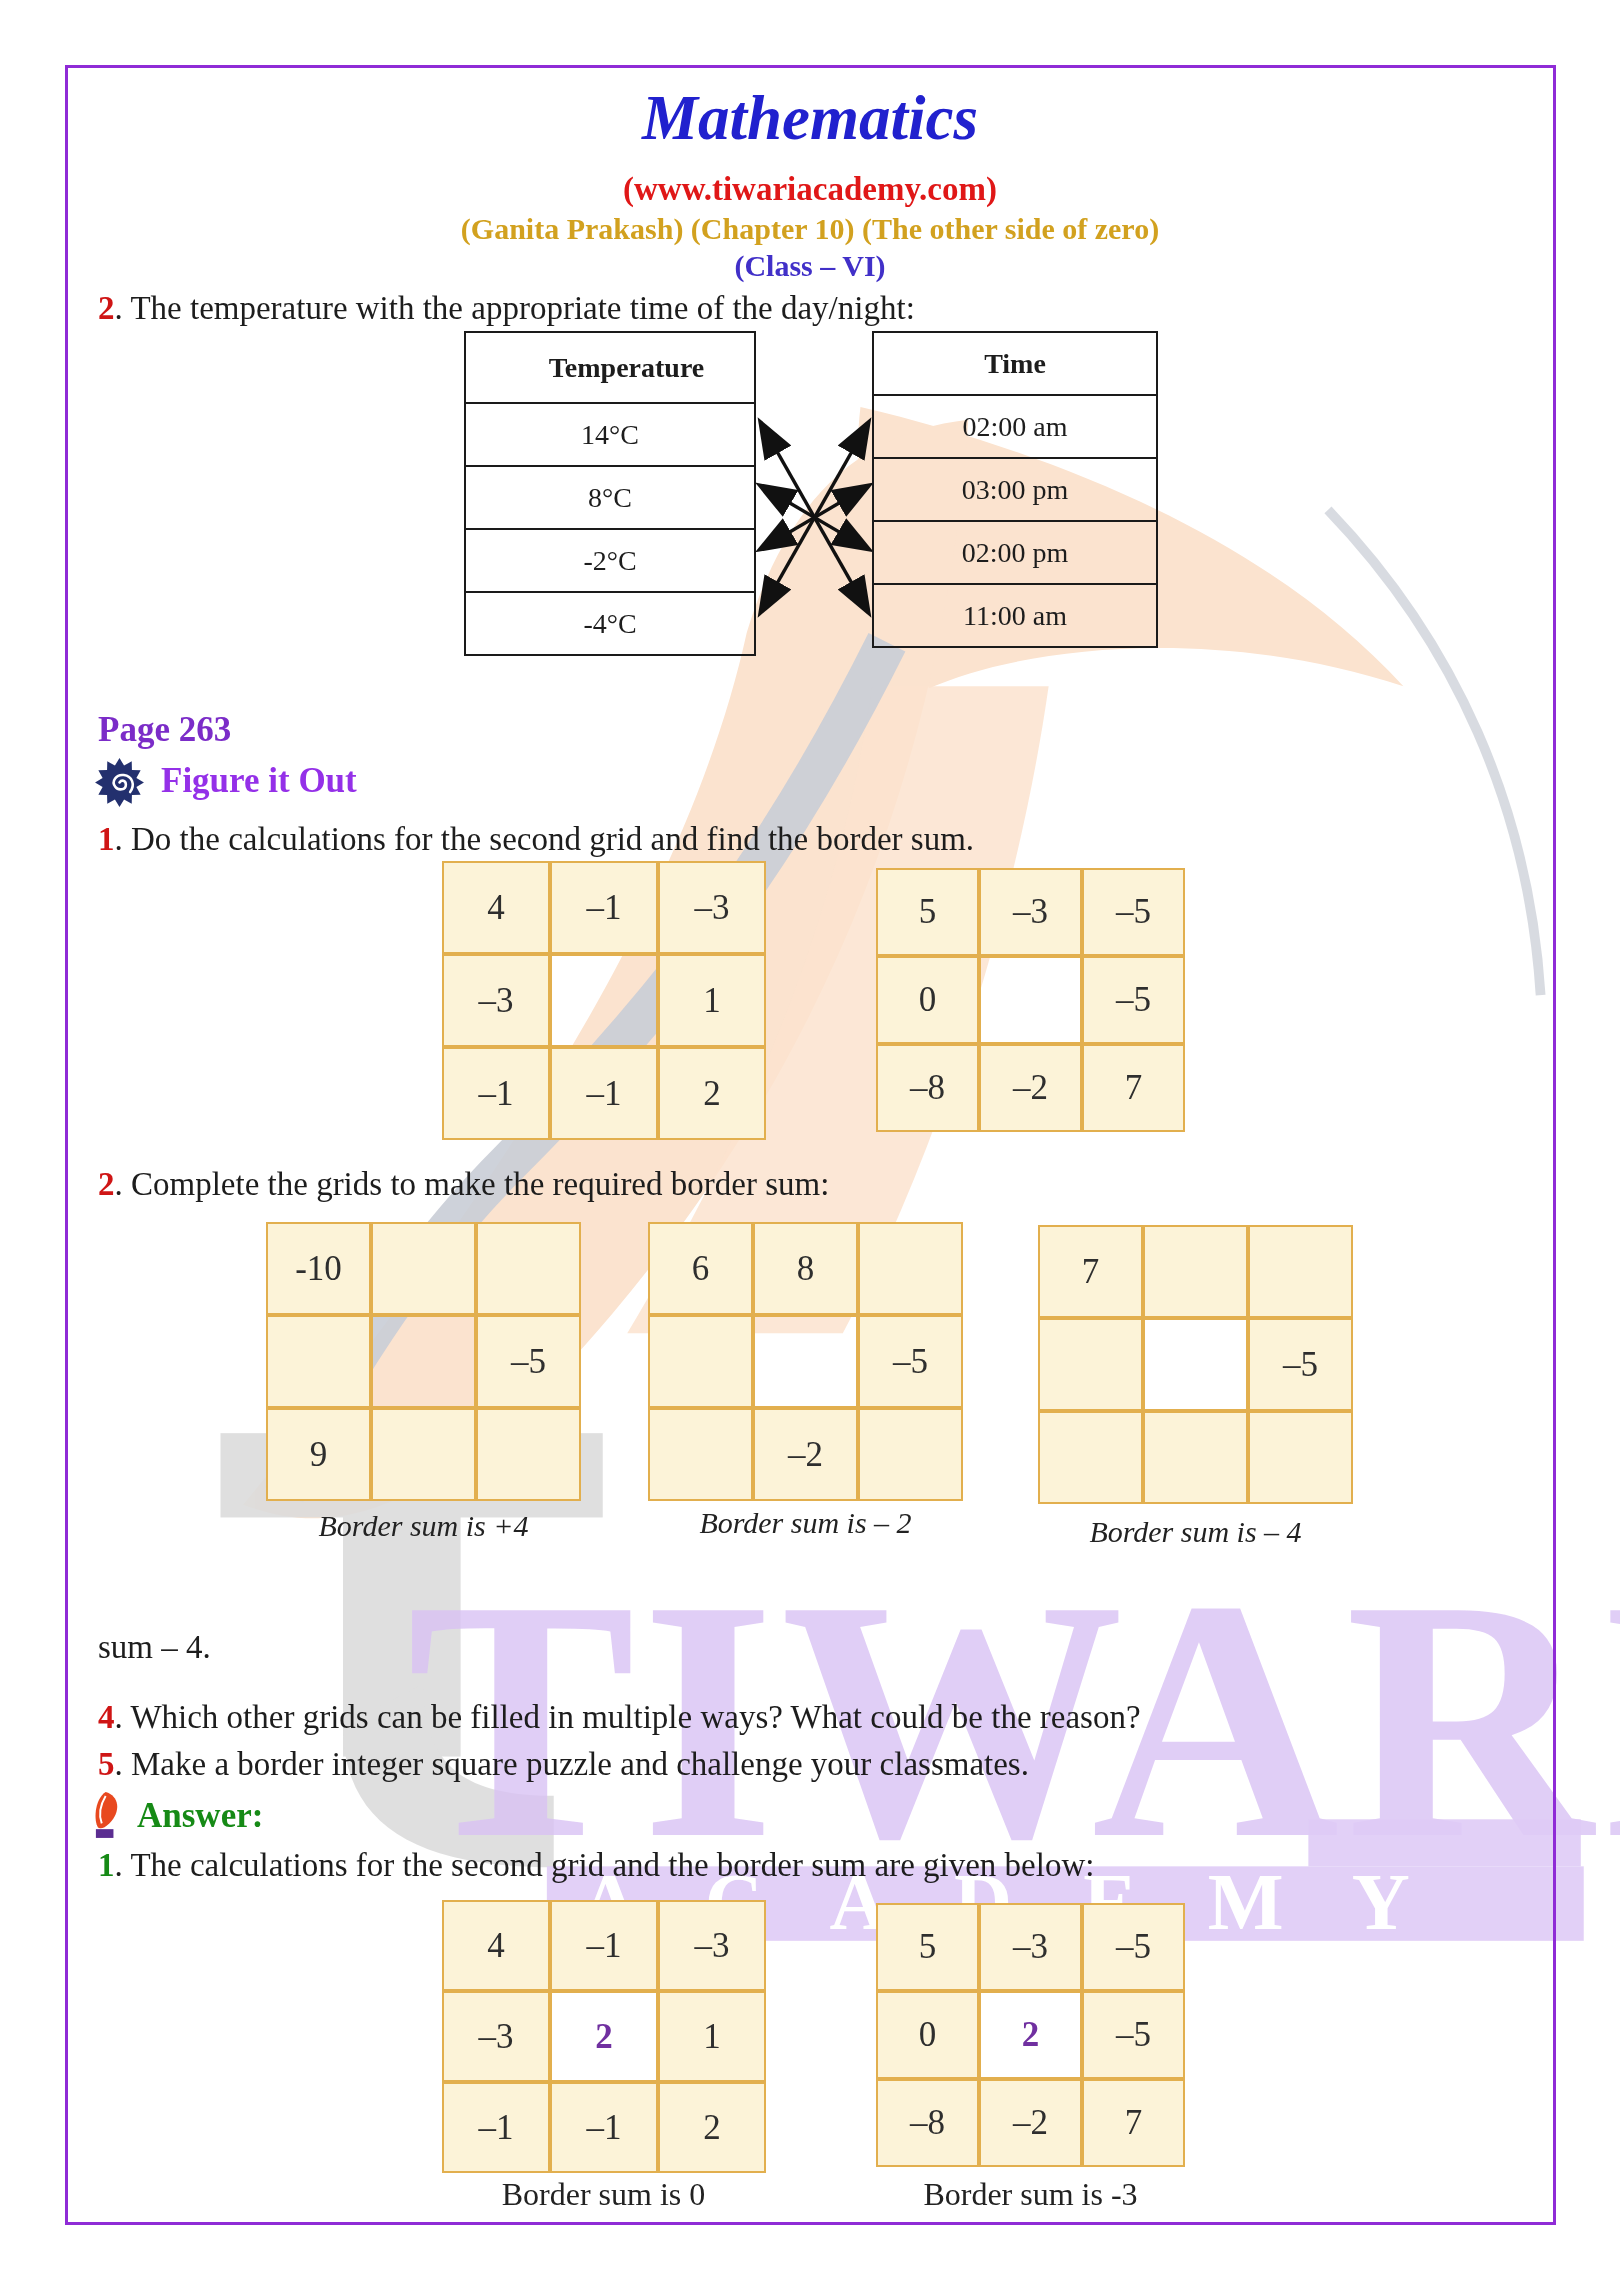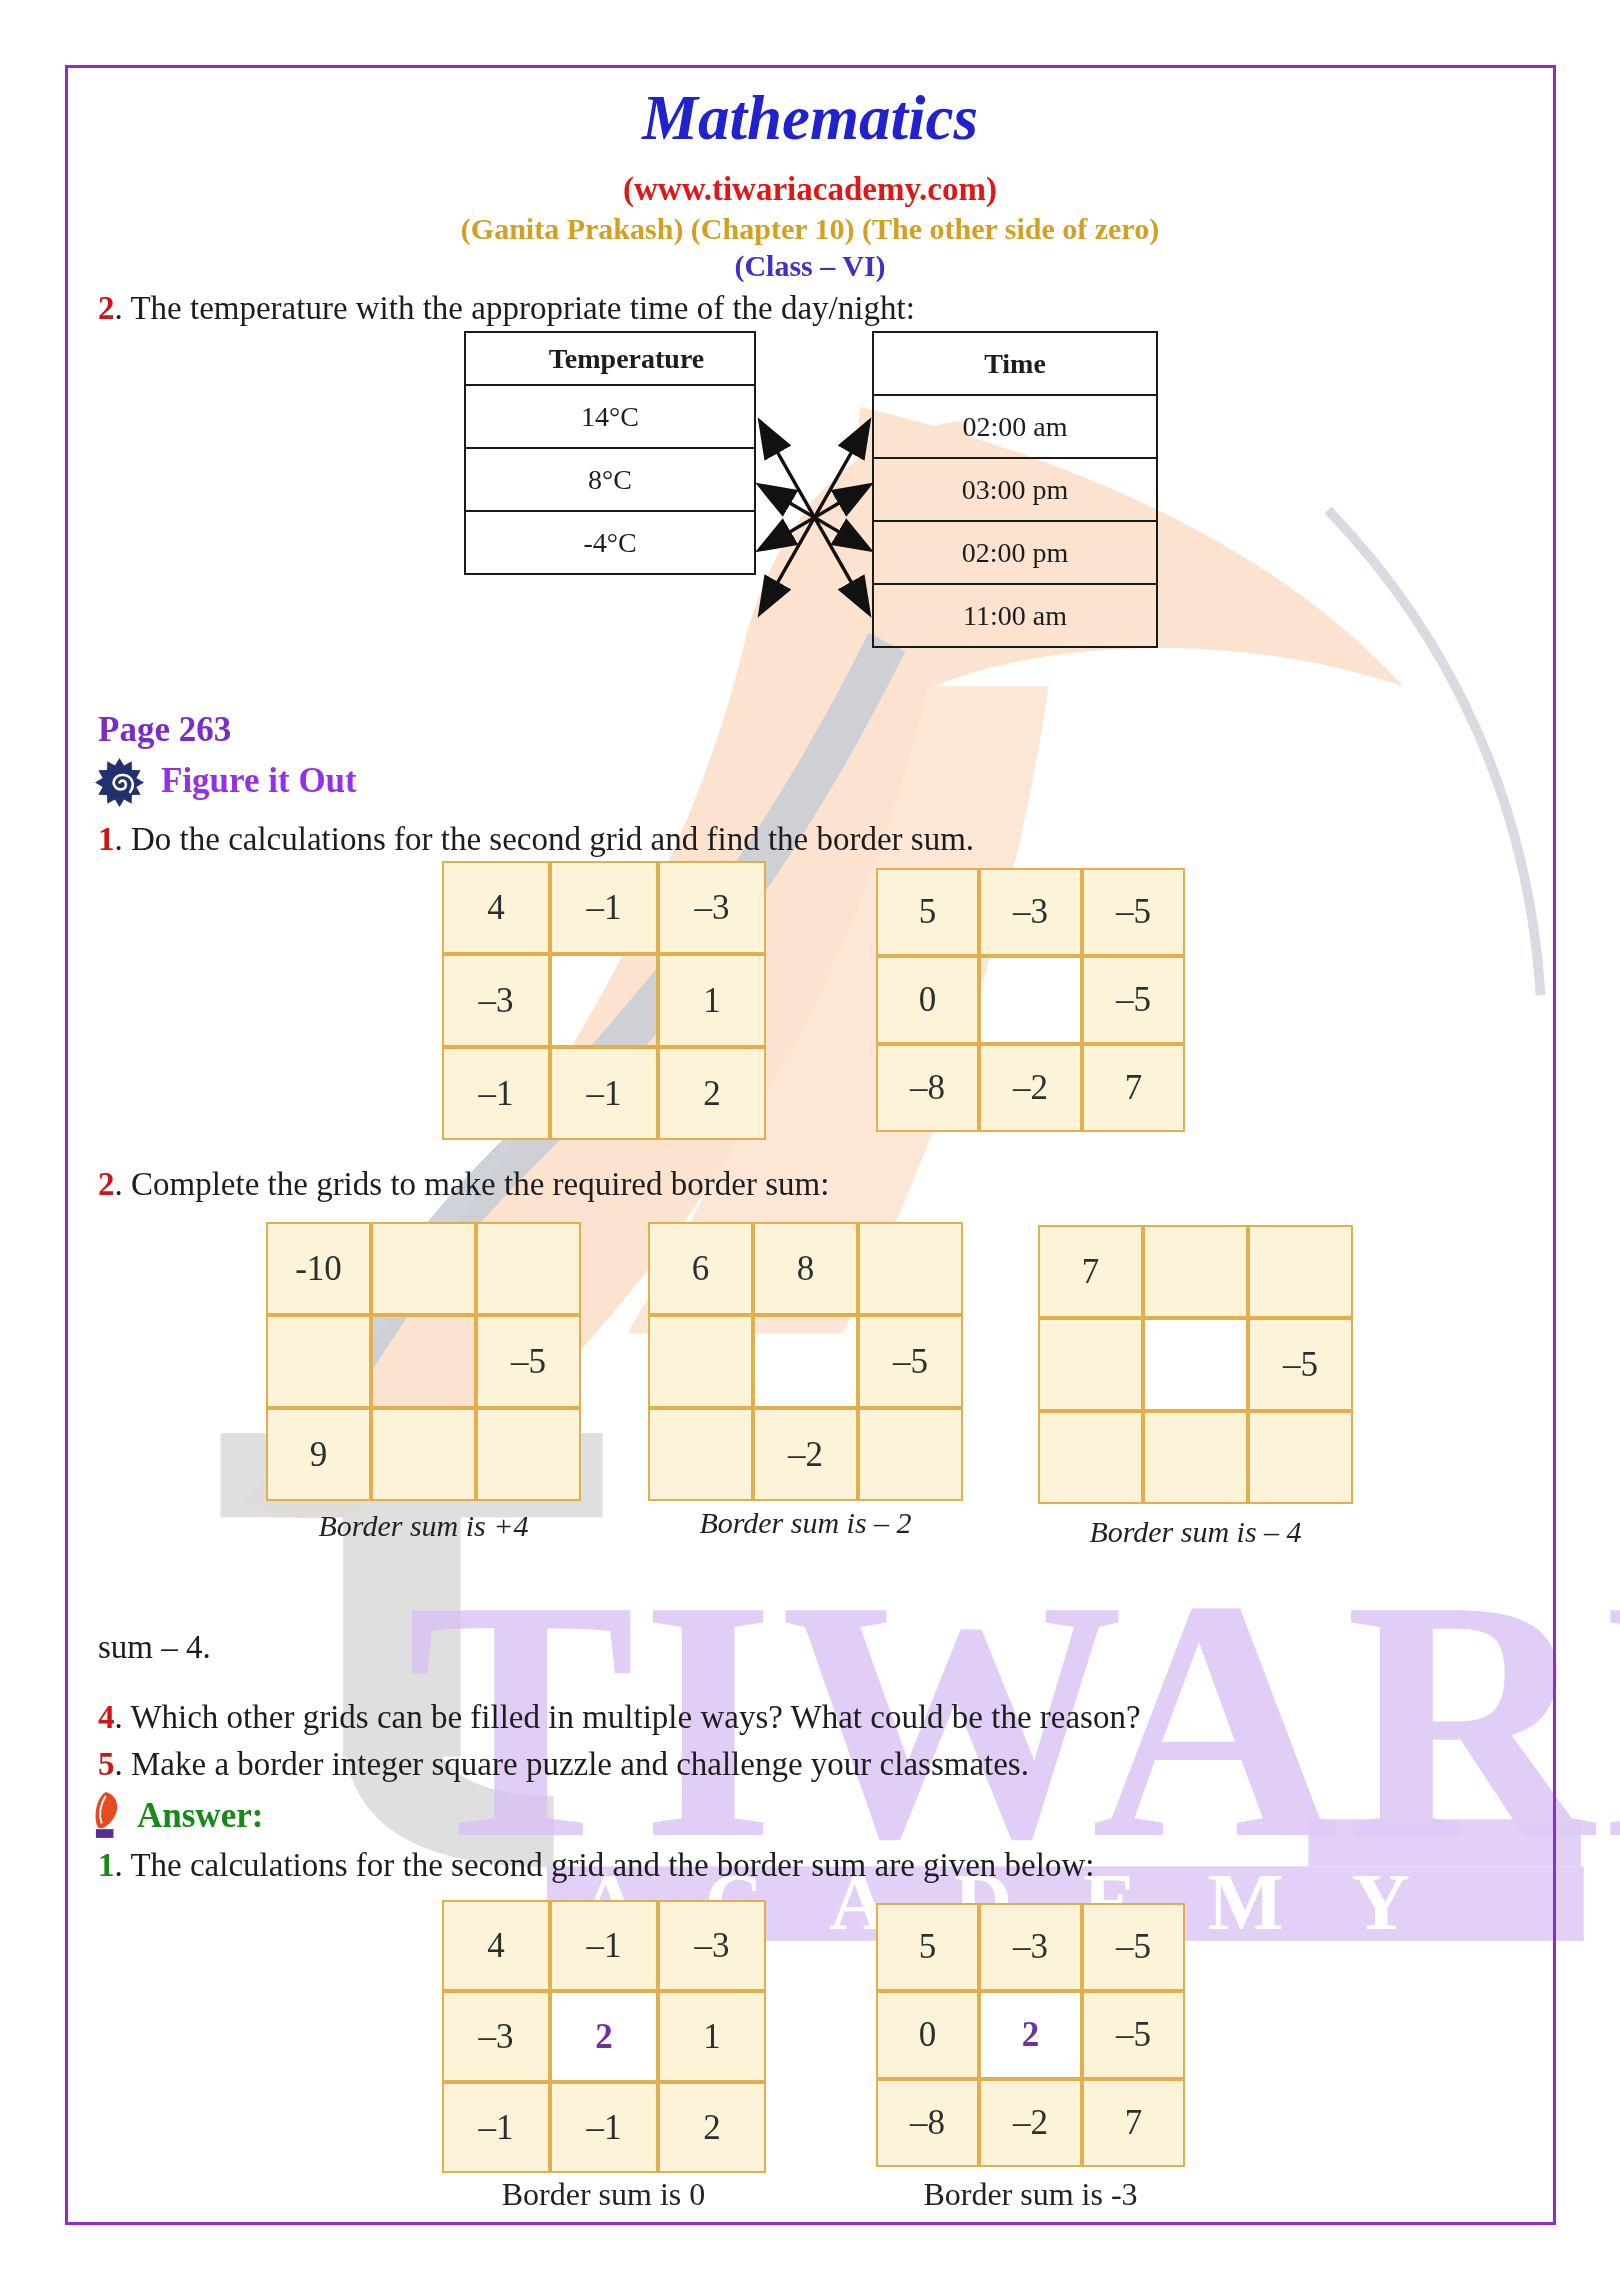--- a/index.html
+++ b/index.html
@@ -71,23 +71,24 @@
     <div class="ctr title">Mathematics</div>
     <div class="ctr site">(www.tiwariacademy.com)</div>
     <div class="ctr chapter">(Ganita Prakash) (Chapter 10) (The other side of zero)</div>
     <div class="ctr klass">(Class – VI)</div>
 
     <div class="bodyline" style="top:290px;">
       <span class="qnum red">2</span><span>. The temperature with the appropriate time of the day/night:</span>
     </div>
 
     <div class="mtable" style="left:464px;top:331px;width:292px;">
-      <div class="mrow first" style="height:51px;margin-left:33px;">Temperature</div>
+      <div class="mrow first" style="height:69px;margin-left:33px;">Temperature</div>
       <div class="mrow" style="height:63px;">14°C</div>
       <div class="mrow" style="height:63px;">8°C</div>
+      <div class="mrow" style="height:63px;">-2°C</div>
       <div class="mrow" style="height:63px;">-4°C</div>
     </div>
 
     <svg class="arrowsvg" style="left:756px;top:331px;" width="117" height="318" viewBox="0 0 119 324">
       <defs>
         <marker id="ah" markerWidth="12" markerHeight="9" refX="10" refY="4.5" orient="auto-start-reverse">
           <path d="M0,0 L12,4.5 L0,9 Z" fill="#111"></path>
         </marker>
       </defs>
     <line x1="5" y1="94" x2="114" y2="286" stroke="#111" stroke-width="3.5" marker-start="url(#ah)" marker-end="url(#ah)"></line>

